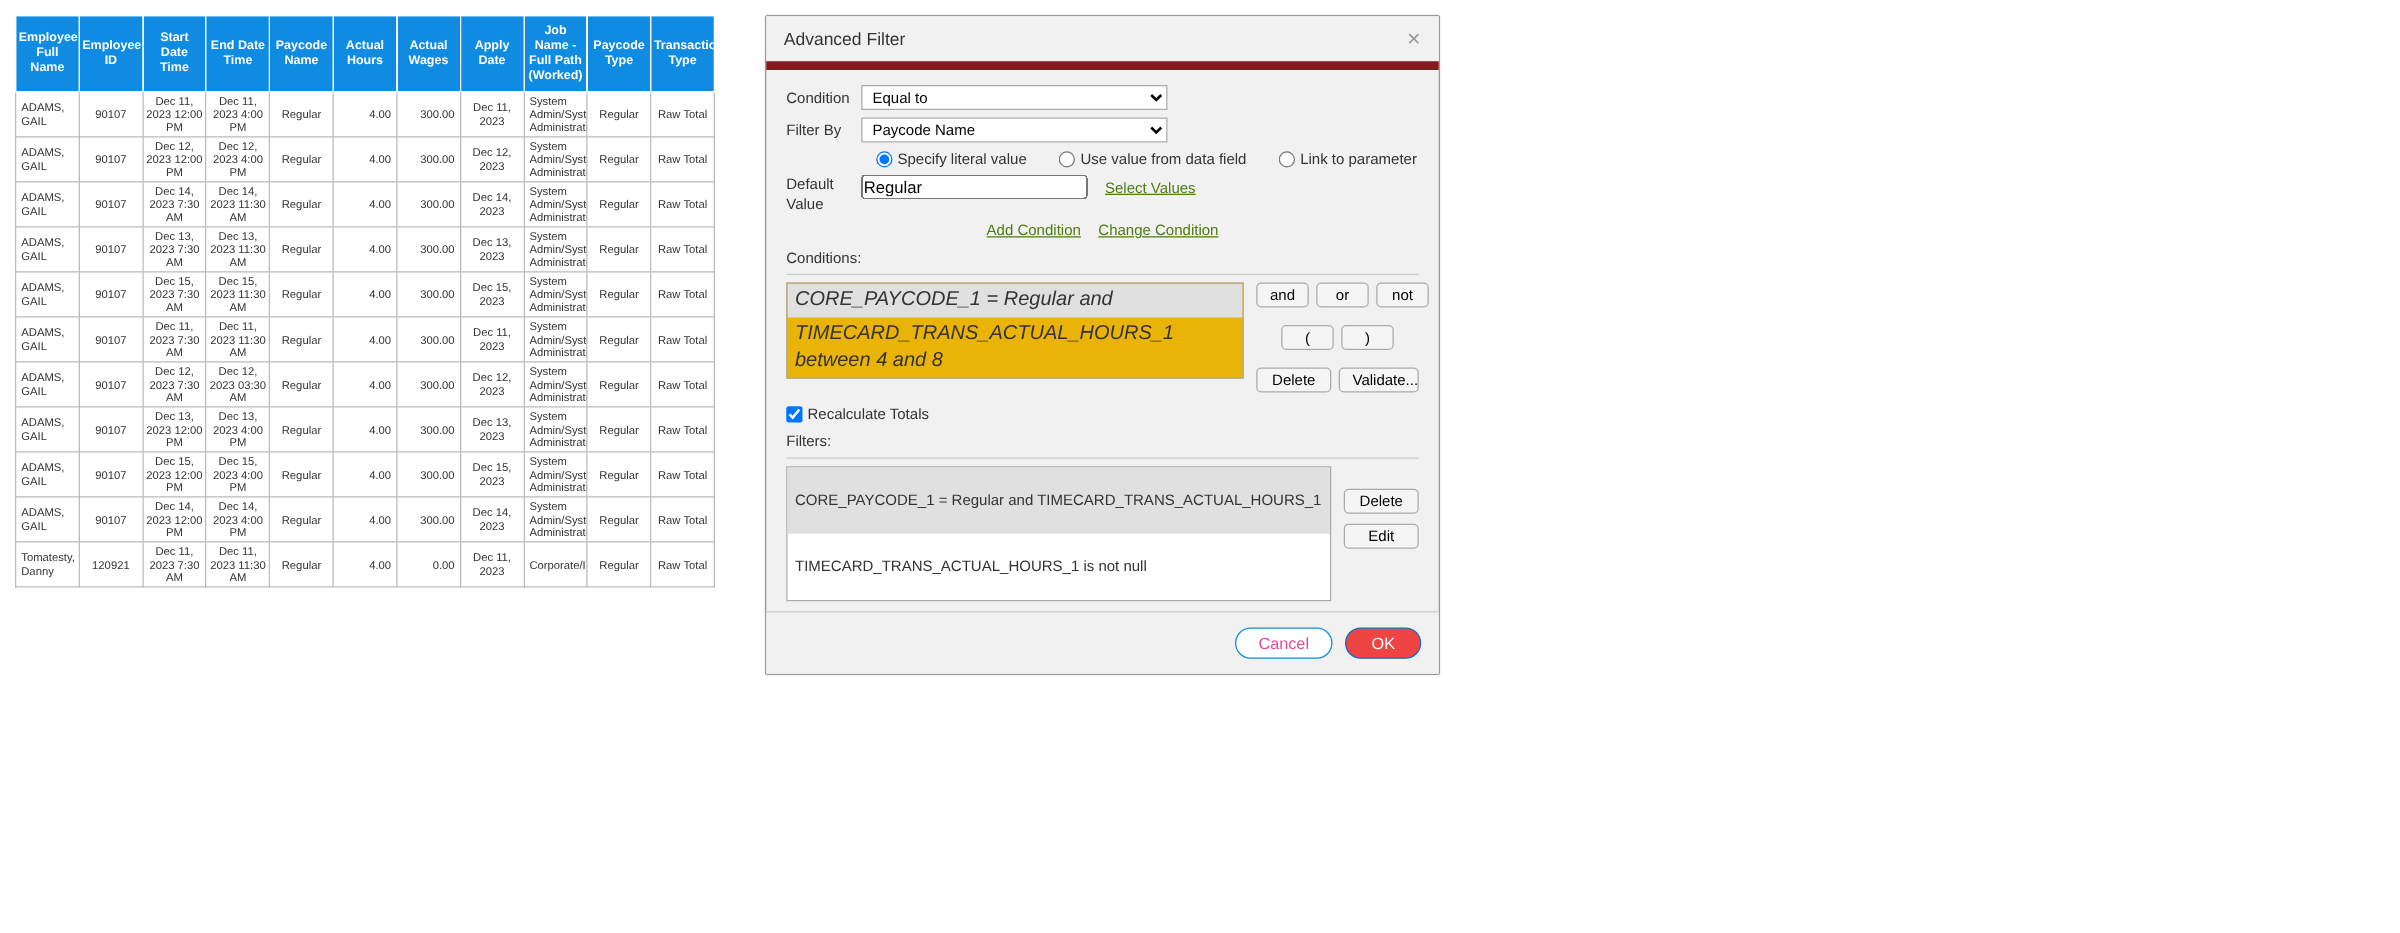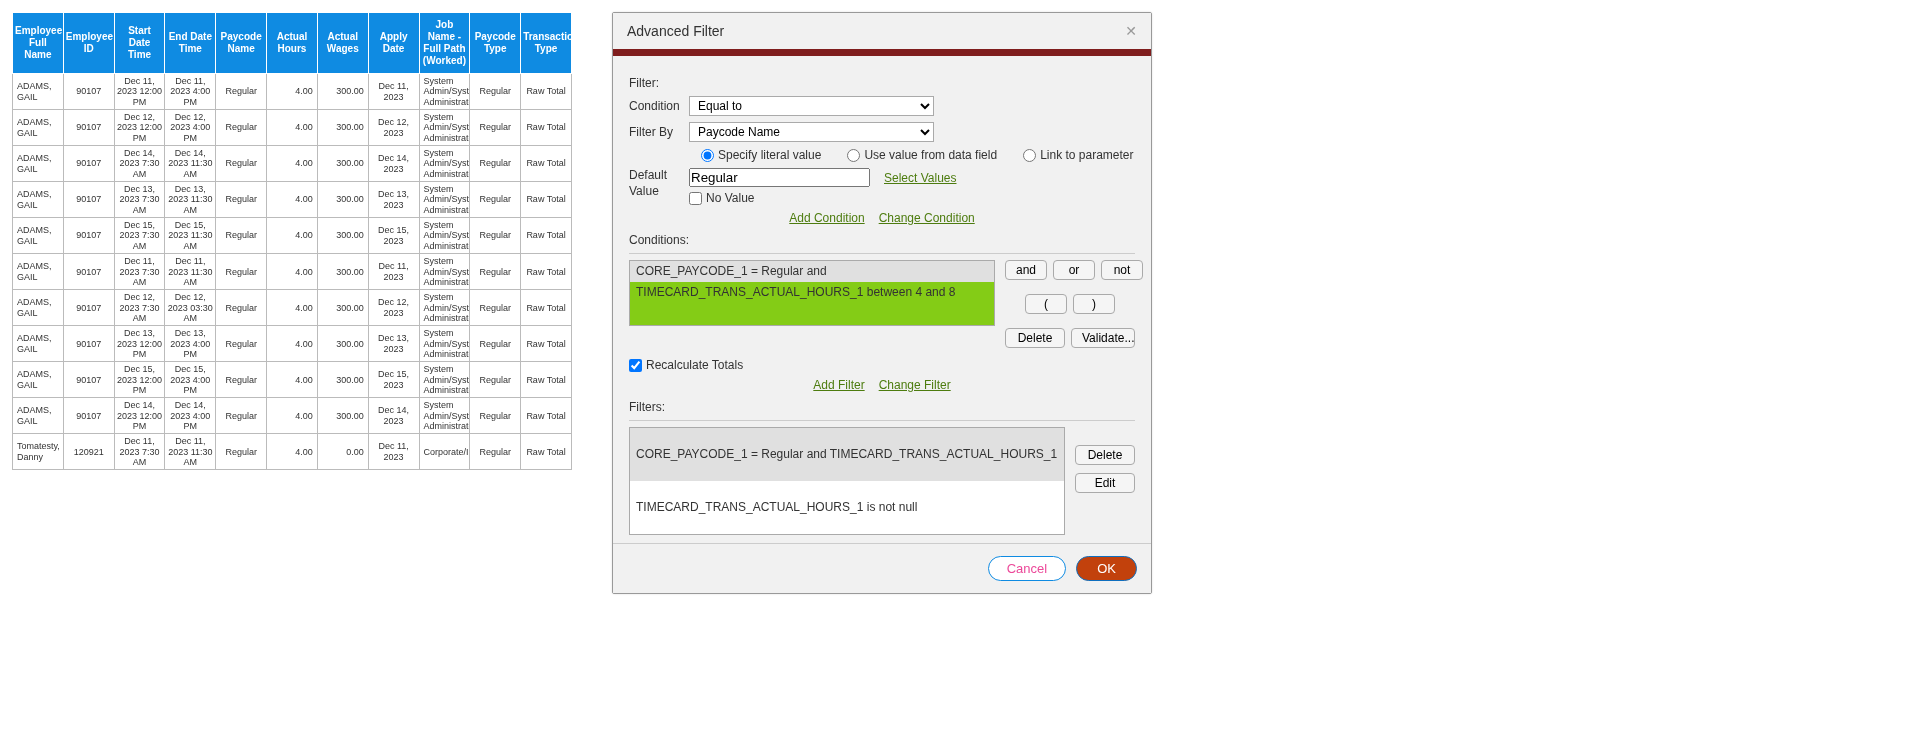--- a/index.html
+++ b/index.html
@@ -117,26 +117,27 @@
   .dv-row { display:flex; align-items:flex-start; margin-bottom:6px; }
   .dv-row .lbl { width:60px; font-size:12px; line-height:1.3; }
   .dv-row .dv-body { flex:1; }
   .dv-body .r1 { display:flex; align-items:center; gap:14px; }
   .dv-body .r2 { margin-top:4px; display:flex; align-items:center; gap:4px; font-size:12px; }
   .link { color:#4d7c0f; cursor:pointer; text-decoration:underline; font-size:12px; }
   .link-row { display:flex; gap:14px; justify-content:center; margin:6px 0 8px 0; }
   .cond-area { display:flex; gap:10px; align-items:flex-start; }
   .cond-box {
     flex:1;
-    background:#84cc16;
+    background:#eab308;
     border:1px solid #aaa;
     min-height:66px;
-    font-size:12px;
+    font-size:16px;
     padding:0;
     overflow:hidden;
+    font-style:italic;
   }
   .cond-line {
     padding:2px 6px;
     line-height:1.4;
   }
   .cond-line.sel { background:#e0e0e0; }
   .btn {
     background:#f5f5f5;
     border:1px solid #aaa;
     border-radius:4px;
@@ -172,21 +173,21 @@
   .btn-cancel {
     background:#fff;
     color:#ec4899;
     border:1px solid #0f8be2;
     border-radius:16px;
     padding:4px 18px;
     font-size:13px;
     cursor:pointer;
   }
   .btn-ok {
-    background:#c2410c;
+    background:#ef4444;
     color:#fff;
     border:1px solid #0f6fbf;
     border-radius:16px;
     padding:4px 20px;
     font-size:13px;
     cursor:pointer;
   }
   .divider { border-top:1px solid #ccc; margin:6px 0; }
 </style>
 </head>
@@ -370,21 +371,20 @@
       </tbody>
   </table>
 
   <div class="dialog">
     <div class="dialog-title">
       <span>Advanced Filter</span>
       <span class="dialog-close">✕</span>
     </div>
     <div class="dialog-body">
 
-      <div class="section-label">Filter:</div>
 
       <div class="form-row">
         <span class="flabel">Condition</span>
         <select>
           <option>Equal to</option>
         </select>
       </div>
 
       <div class="form-row">
         <span class="flabel">Filter By</span>
@@ -410,24 +410,20 @@
 
       <div class="dv-row">
         <div class="lbl">
           <div>Default</div>
           <div>Value</div>
         </div>
         <div class="dv-body">
           <div class="r1">
             <input type="text" value="Regular" style="">
             <span class="link">Select Values</span>
-          </div>
-          <div class="r2">
-            <input type="checkbox" style="">
-            <span>No Value</span>
           </div>
         </div>
       </div>
 
       <div class="link-row">
         <span class="link">Add Condition</span>
         <span class="link">Change Condition</span>
       </div>
 
       <div class="section-label">Conditions:</div>
@@ -453,24 +449,20 @@
             <button class="btn wide">Validate...</button>
           </div>
         </div>
       </div>
 
       <div class="recalc">
         <input type="checkbox" checked="" style="">
         <span>Recalculate Totals</span>
       </div>
 
-      <div class="link-row">
-        <span class="link">Add Filter</span>
-        <span class="link">Change Filter</span>
-      </div>
 
       <div class="section-label">Filters:</div>
       <div class="divider"></div>
 
       <div class="filter-lower">
         <div class="filters-box" style="flex:1">
           <div class="filt-line sel">CORE_PAYCODE_1 = Regular and TIMECARD_TRANS_ACTUAL_HOURS_1</div>
           <div class="filt-line">TIMECARD_TRANS_ACTUAL_HOURS_1 is not null</div>
         </div>
         <div class="filter-btns">

